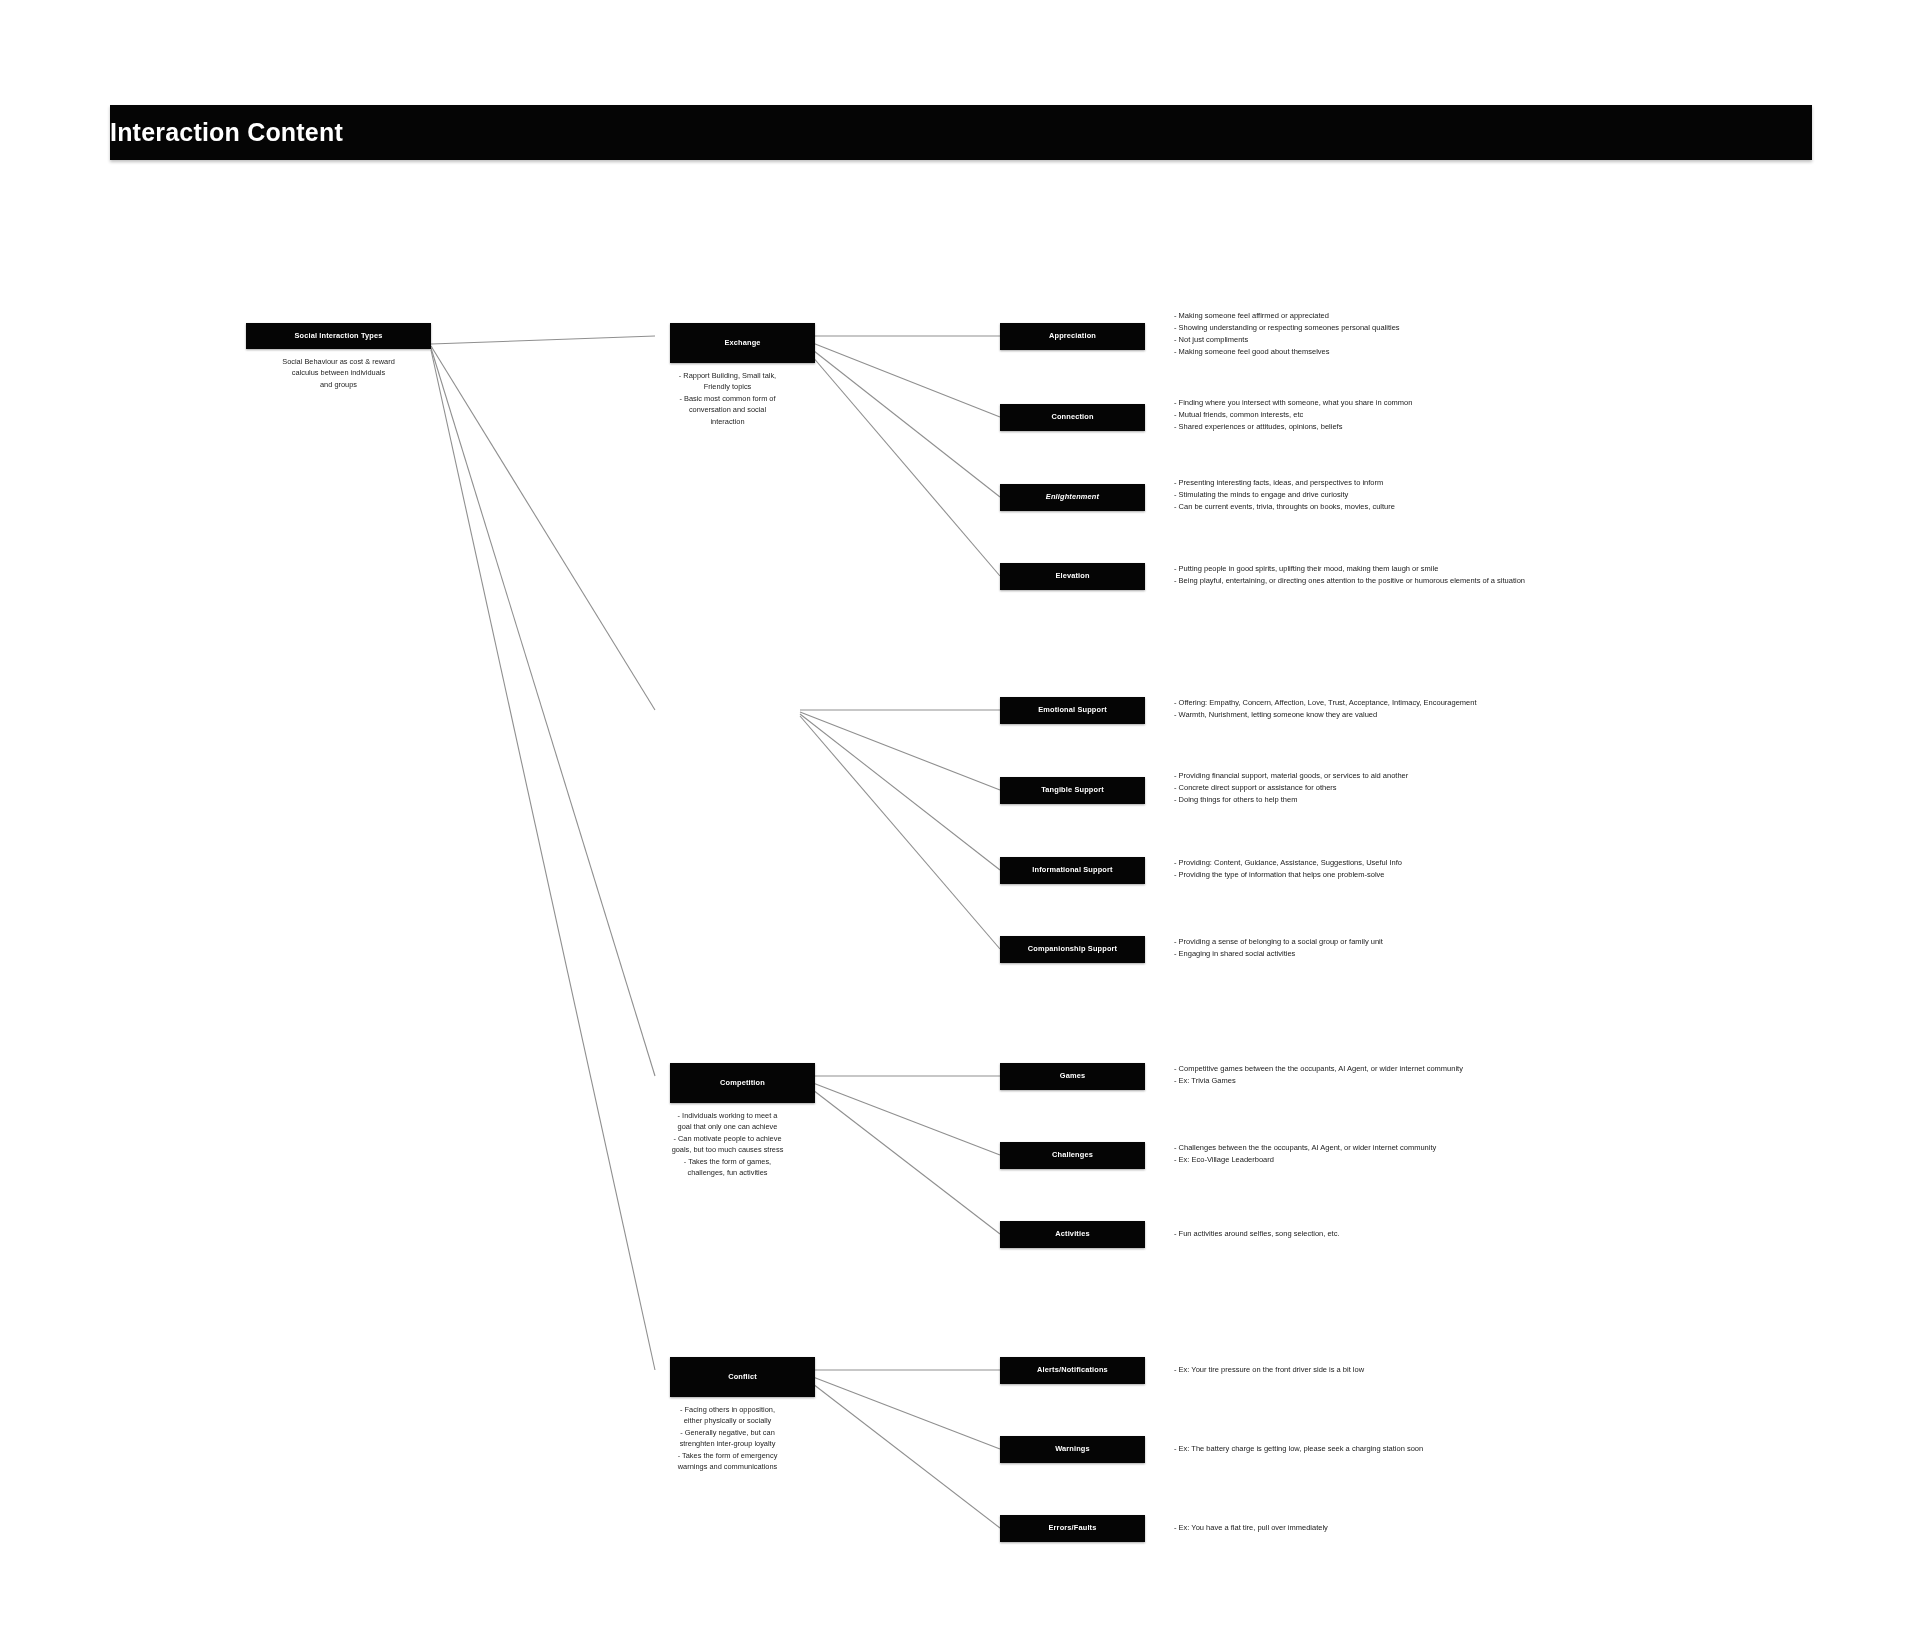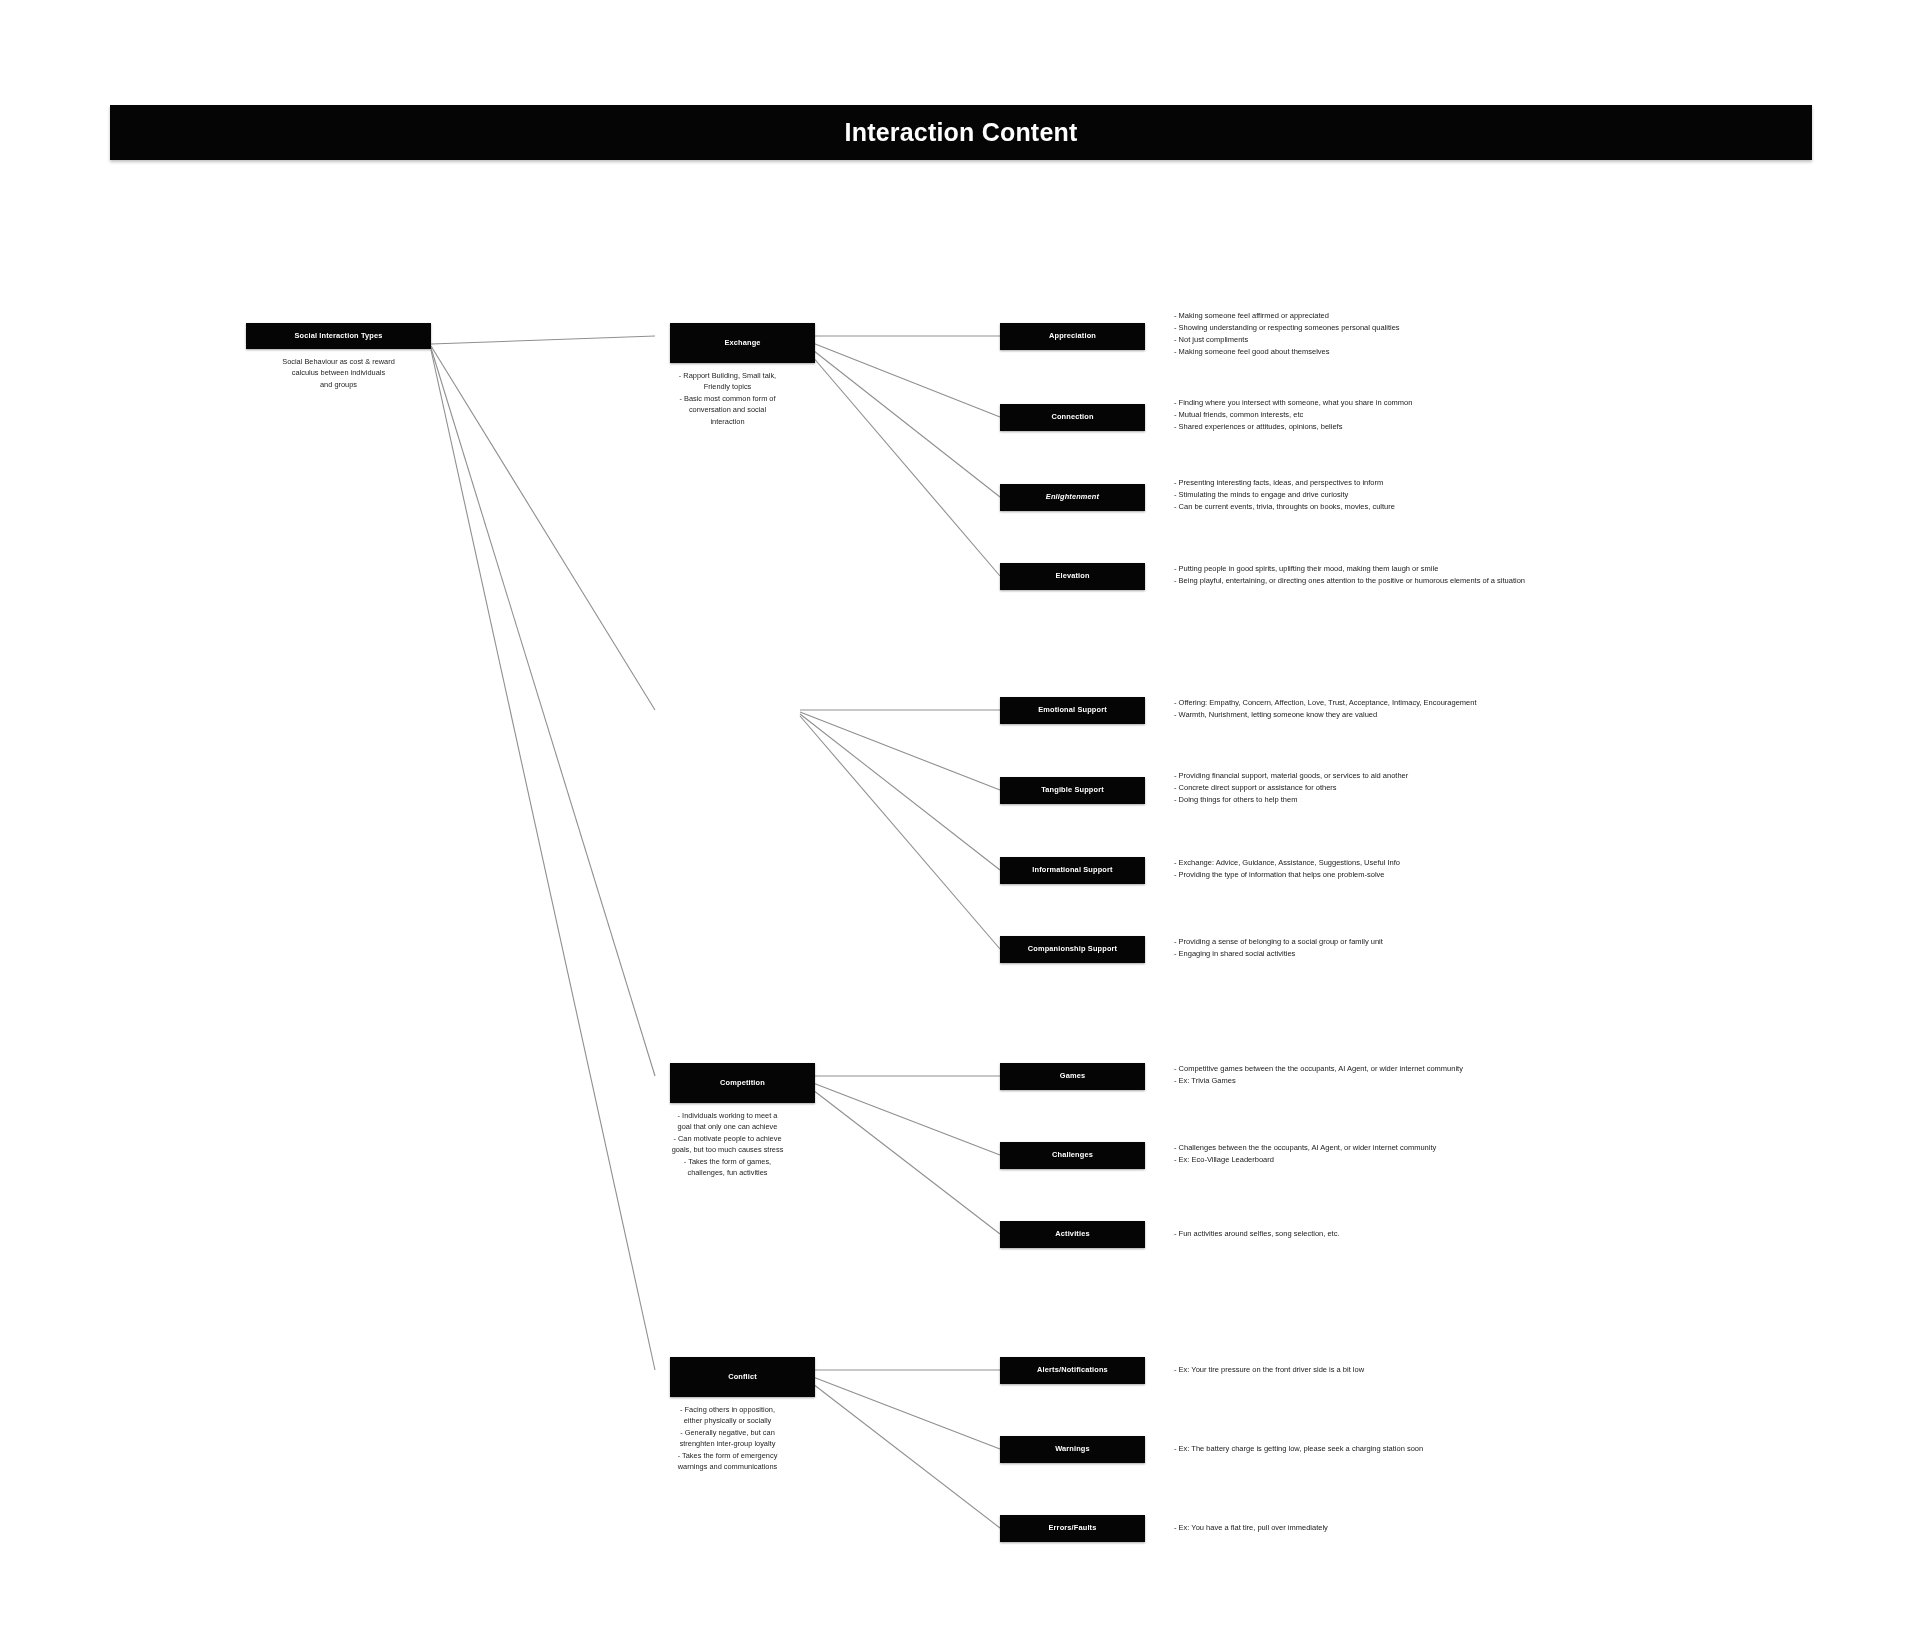--- a/index.html
+++ b/index.html
@@ -26,21 +26,20 @@
   
   .header-banner {
     position: absolute;
     left: 110px;
     top: 105px;
     width: 1702px;
     height: 55px;
     background: #050505;
     display: flex;
     align-items: center;
-    justify-content: center;
     box-shadow: 0 2px 3px rgba(0,0,0,0.25);
   }
   .header-banner .title {
     color: #ffffff;
     font-size: 25px;
     font-weight: bold;
     letter-spacing: 0.2px;
   }
 
   
@@ -222,21 +221,21 @@
     <div>- Concrete direct support or assistance for others</div>
     <div>- Doing things for others to help them</div>
   </div>
 
   <div class="node level2" style="left:1000px; top:857px;border-radius:6px;">
     <div class="node-box">
       <span class="node-label">Informational Support</span>
     </div>
   </div>
   <div class="leaf-bullets" style="left:1174px; top:857px;">
-    <div>- Exchange: Advice, Guidance, Assistance, Suggestions, Useful Info</div>
+    <div>- Providing: Content, Guidance, Assistance, Suggestions, Useful Info</div>
     <div>- Providing the type of information that helps one problem-solve</div>
   </div>
 
   <div class="node level2" style="left:1000px; top:936px;">
     <div class="node-box">
       <span class="node-label">Companionship Support</span>
     </div>
   </div>
   <div class="leaf-bullets" style="left:1174px; top:936px;">
     <div>- Providing a sense of belonging to a social group or family unit</div>

